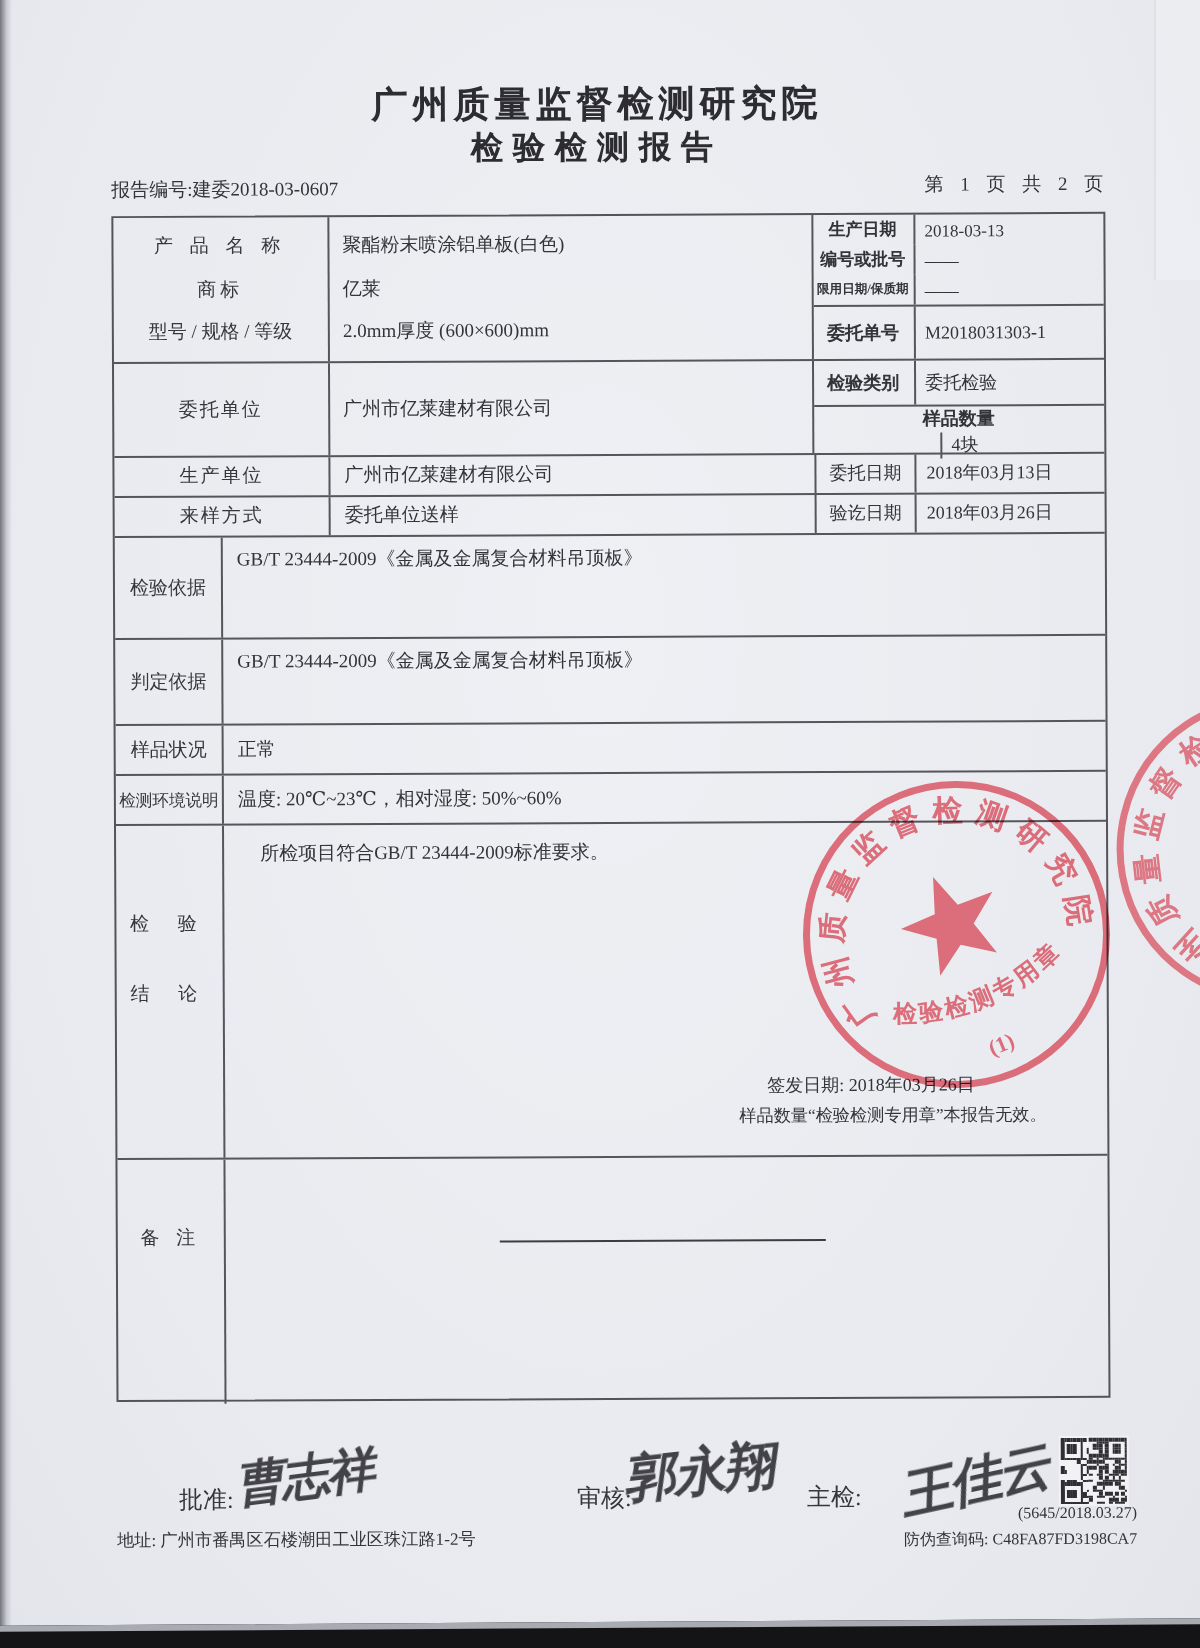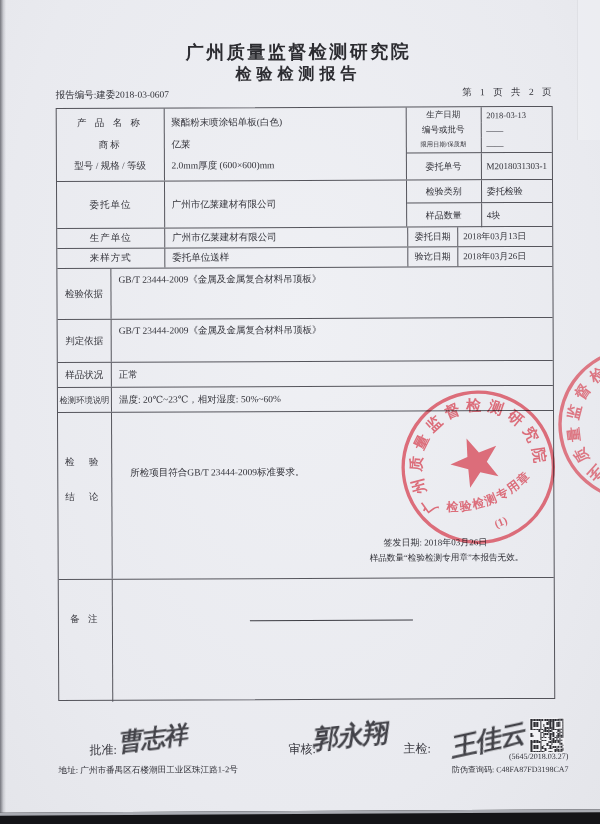--- a/index.html
+++ b/index.html
@@ -29,28 +29,28 @@
     border:1.2px solid #53535a;box-sizing:border-box;font-size:9.5px;}
   .trow{display:flex;border-top:1px solid #55555c;box-sizing:border-box;width:100%;}
   .trow.first{border-top:none;}
   .cell{box-sizing:border-box;border-left:1px solid #55555c;position:relative;overflow:visible;}
   .cell.nb{border-left:none;}
   .lab{display:flex;align-items:center;justify-content:center;text-align:center;color:#36363d;}
   .valtxt{display:flex;align-items:center;padding-left:7px;}
   .w-l1{width:107px;}.w-v1{width:243px;}.w-r1{width:147px;}
   .w-l2{width:53px;}.w-flex{flex:1;}
   .minirow{display:flex;align-items:center;}
-  .minilab{width:74px;text-align:center;}
+  .minilab{width:50px;text-align:center;font-weight:bold;}
   .minival{flex:1;padding-left:5px;border-left:1px solid #55555c;box-sizing:border-box;
     display:flex;align-items:center;height:100%;}
   .stack3{display:flex;flex-direction:column;justify-content:space-evenly;height:100%;}
   .topalign{align-items:flex-start;padding-top:5px;}
   .dash-line{position:absolute;left:137px;top:41px;width:163px;border-top:1.6px solid #3c3c43;}
   .concl-label{flex-direction:column;gap:22px;letter-spacing:6px;transform:translateY(-16px);}
-  .concl-text{position:absolute;left:18px;top:8px;margin-top:46px;}
+  .concl-text{position:absolute;left:18px;top:8px;}
   .issue-block{position:absolute;right:6px;bottom:12px;width:178px;font-size:8.6px;line-height:15px;}
   .issue-date{padding-left:14px;font-size:9px;}
 
   
   .sign-label{position:absolute;font-size:12px;color:#36363d;}
   .signature{position:absolute;font-size:24px;font-style:italic;font-weight:700;
     color:#2b2b31;opacity:.88;letter-spacing:-1px;white-space:nowrap;filter:blur(.2px);}
   .address{position:absolute;left:57px;top:764px;font-size:8.6px;}
   .print-code{position:absolute;left:447px;top:753px;width:120px;text-align:right;font-size:8px;}
   .anti-fake{position:absolute;left:400px;top:765px;width:167px;text-align:right;font-size:8px;}
@@ -120,21 +120,21 @@
       </div>
 
       <div class="trow" style="height:47px;">
         <div class="cell nb lab w-l1" style="letter-spacing:1px;">委托单位</div>
         <div class="cell w-v1 valtxt">广州市亿莱建材有限公司</div>
         <div class="cell w-r1">
           <div class="minirow" style="height:22px;font-size:9px;">
             <span class="minilab">检验类别</span>
             <span class="minival">委托检验</span>
           </div>
-          <div class="minirow" style="height:24px;border-top:1px solid #55555c;font-size:9px;">
+          <div class="minirow" style="height:24px;border-top:1px solid #55555c;font-size:9px;flex-direction:column;">
             <span class="minilab">样品数量</span>
             <span class="minival">4块</span>
           </div>
         </div>
       </div>
 
       <div class="trow" style="height:20px;">
         <div class="cell nb lab w-l1" style="letter-spacing:1px;">生产单位</div>
         <div class="cell w-v1 valtxt">广州市亿莱建材有限公司</div>
         <div class="cell" style="width:50px;display:flex;align-items:center;justify-content:center;font-size:9px;">委托日期</div>

